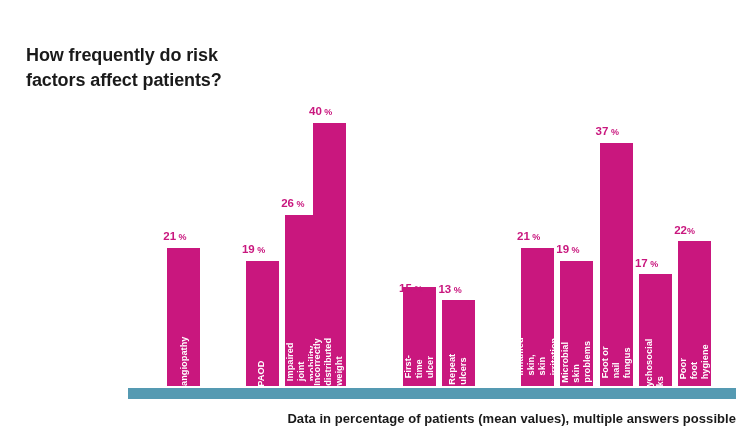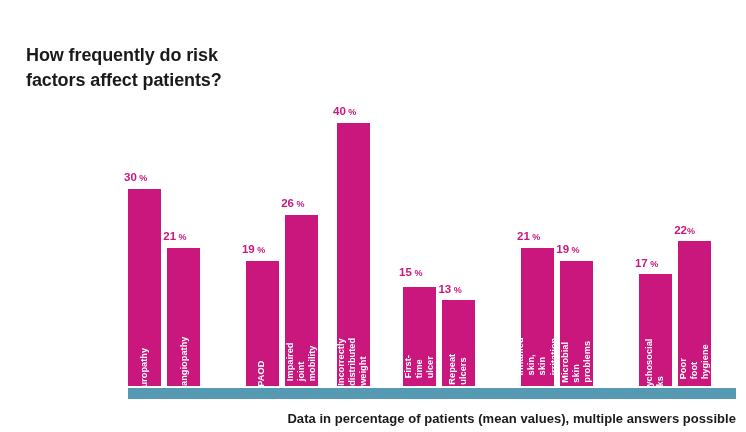--- a/index.html
+++ b/index.html
@@ -127,27 +127,20 @@
 </style>
 </head>
 <body>
 
 <div id="chart-figure">
 
   <div id="chart-title">How frequently do risk
 factors affect patients?</div>
 
   <div id="plot-area">
-      <div class="bar-slot" style="left: 0px; height: 366px;">
-        <div class="bar-rect" style="height: 197.4px; background: rgb(201, 23, 126);"></div>
-        <div class="bar-label">
-          <span style="color: rgb(255, 255, 255);">Neuropathy</span>
-        </div>
-        <div class="bar-value" style="color: rgb(201, 23, 126); bottom: 202.4px;"><span>30</span><span class="pct"> %</span></div>
-      </div>
       <div class="bar-slot" style="left: 39.3px; height: 366px;">
         <div class="bar-rect" style="height: 138.18px; background: rgb(201, 23, 126);"></div>
         <div class="bar-label">
           <span style="color: rgb(255, 255, 255);">Microangiopathy</span>
         </div>
         <div class="bar-value" style="color: rgb(201, 23, 126); bottom: 143.18px;"><span>21</span><span class="pct"> %</span></div>
       </div>
       <div class="bar-slot" style="left: 117.9px; height: 366px;">
         <div class="bar-rect" style="height: 125.02px; background: rgb(201, 23, 126);"></div>
         <div class="bar-label">
@@ -156,35 +149,35 @@
         <div class="bar-value" style="color: rgb(201, 23, 126); bottom: 130.02px;"><span>19</span><span class="pct"> %</span></div>
       </div>
       <div class="bar-slot" style="left: 157.2px; height: 366px;">
         <div class="bar-rect" style="height: 171.08px; background: rgb(201, 23, 126);"></div>
         <div class="bar-label">
           <span style="color: rgb(255, 255, 255);">Impaired joint
 mobility</span>
         </div>
         <div class="bar-value" style="color: rgb(201, 23, 126); bottom: 176.08px;"><span>26</span><span class="pct"> %</span></div>
       </div>
-      <div class="bar-slot" style="left: 209px; height: 366px;">
+      <div class="bar-slot" style="left: 185px; height: 366px;">
         <div class="bar-rect" style="height: 263.2px; background: rgb(201, 23, 126);"></div>
         <div class="bar-label">
           <span style="color: rgb(255, 255, 255);">Incorrectly
 distributed weight</span>
         </div>
         <div class="bar-value" style="color: rgb(201, 23, 126); bottom: 268.2px;"><span>40</span><span class="pct"> %</span></div>
       </div>
       <div class="bar-slot" style="left: 275.1px; height: 366px;">
         <div class="bar-rect" style="height: 98.7px; background: rgb(201, 23, 126);"></div>
         <div class="bar-label">
           <span style="color: rgb(255, 255, 255);">First-time
 ulcer</span>
         </div>
-        <div class="bar-value" style="color: rgb(201, 23, 126); bottom: 108px;"><span>15</span><span class="pct"> %</span></div>
+        <div class="bar-value" style="color: rgb(201, 23, 126); bottom: 92px;"><span>15</span><span class="pct"> %</span></div>
       </div>
       <div class="bar-slot" style="left: 314.4px; height: 366px;">
         <div class="bar-rect" style="height: 85.54px; background: rgb(201, 23, 126);"></div>
         <div class="bar-label">
           <span style="color: rgb(255, 255, 255);">Repeat ulcers</span>
         </div>
         <div class="bar-value" style="color: rgb(201, 23, 126); bottom: 90.54px;"><span>13</span><span class="pct"> %</span></div>
       </div>
       <div class="bar-slot" style="left: 393px; height: 366px;">
         <div class="bar-rect" style="height: 138.18px; background: rgb(201, 23, 126);"></div>
@@ -195,20 +188,27 @@
         <div class="bar-value" style="color: rgb(201, 23, 126); bottom: 143.18px;"><span>21</span><span class="pct"> %</span></div>
       </div>
       <div class="bar-slot" style="left: 432.3px; height: 366px;">
         <div class="bar-rect" style="height: 125.02px; background: rgb(201, 23, 126);"></div>
         <div class="bar-label">
           <span style="color: rgb(255, 255, 255);">Microbial skin
 problems</span>
         </div>
         <div class="bar-value" style="color: rgb(201, 23, 126); bottom: 130.02px;"><span>19</span><span class="pct"> %</span></div>
       </div>
+      <div class="bar-slot" style="left: 471.6px; height: 366px;">
+        <div class="bar-rect" style="height: 243.46px; background: rgb(201, 23, 126);"></div>
+        <div class="bar-label">
+          <span style="color: rgb(255, 255, 255);">Foot or nail fungus</span>
+        </div>
+        <div class="bar-value" style="color: rgb(201, 23, 126); bottom: 248.46px;"><span>37</span><span class="pct"> %</span></div>
+      </div>
       <div class="bar-slot" style="left: 510.9px; height: 366px;">
         <div class="bar-rect" style="height: 111.86px; background: rgb(201, 23, 126);"></div>
         <div class="bar-label">
           <span style="color: rgb(255, 255, 255);">Psychosocial risks</span>
         </div>
         <div class="bar-value" style="color: rgb(201, 23, 126); bottom: 116.86px;"><span>17</span><span class="pct"> %</span></div>
       </div>
       <div class="bar-slot" style="left: 550.2px; height: 366px;">
         <div class="bar-rect" style="height: 144.76px; background: rgb(201, 23, 126);"></div>
         <div class="bar-label">

